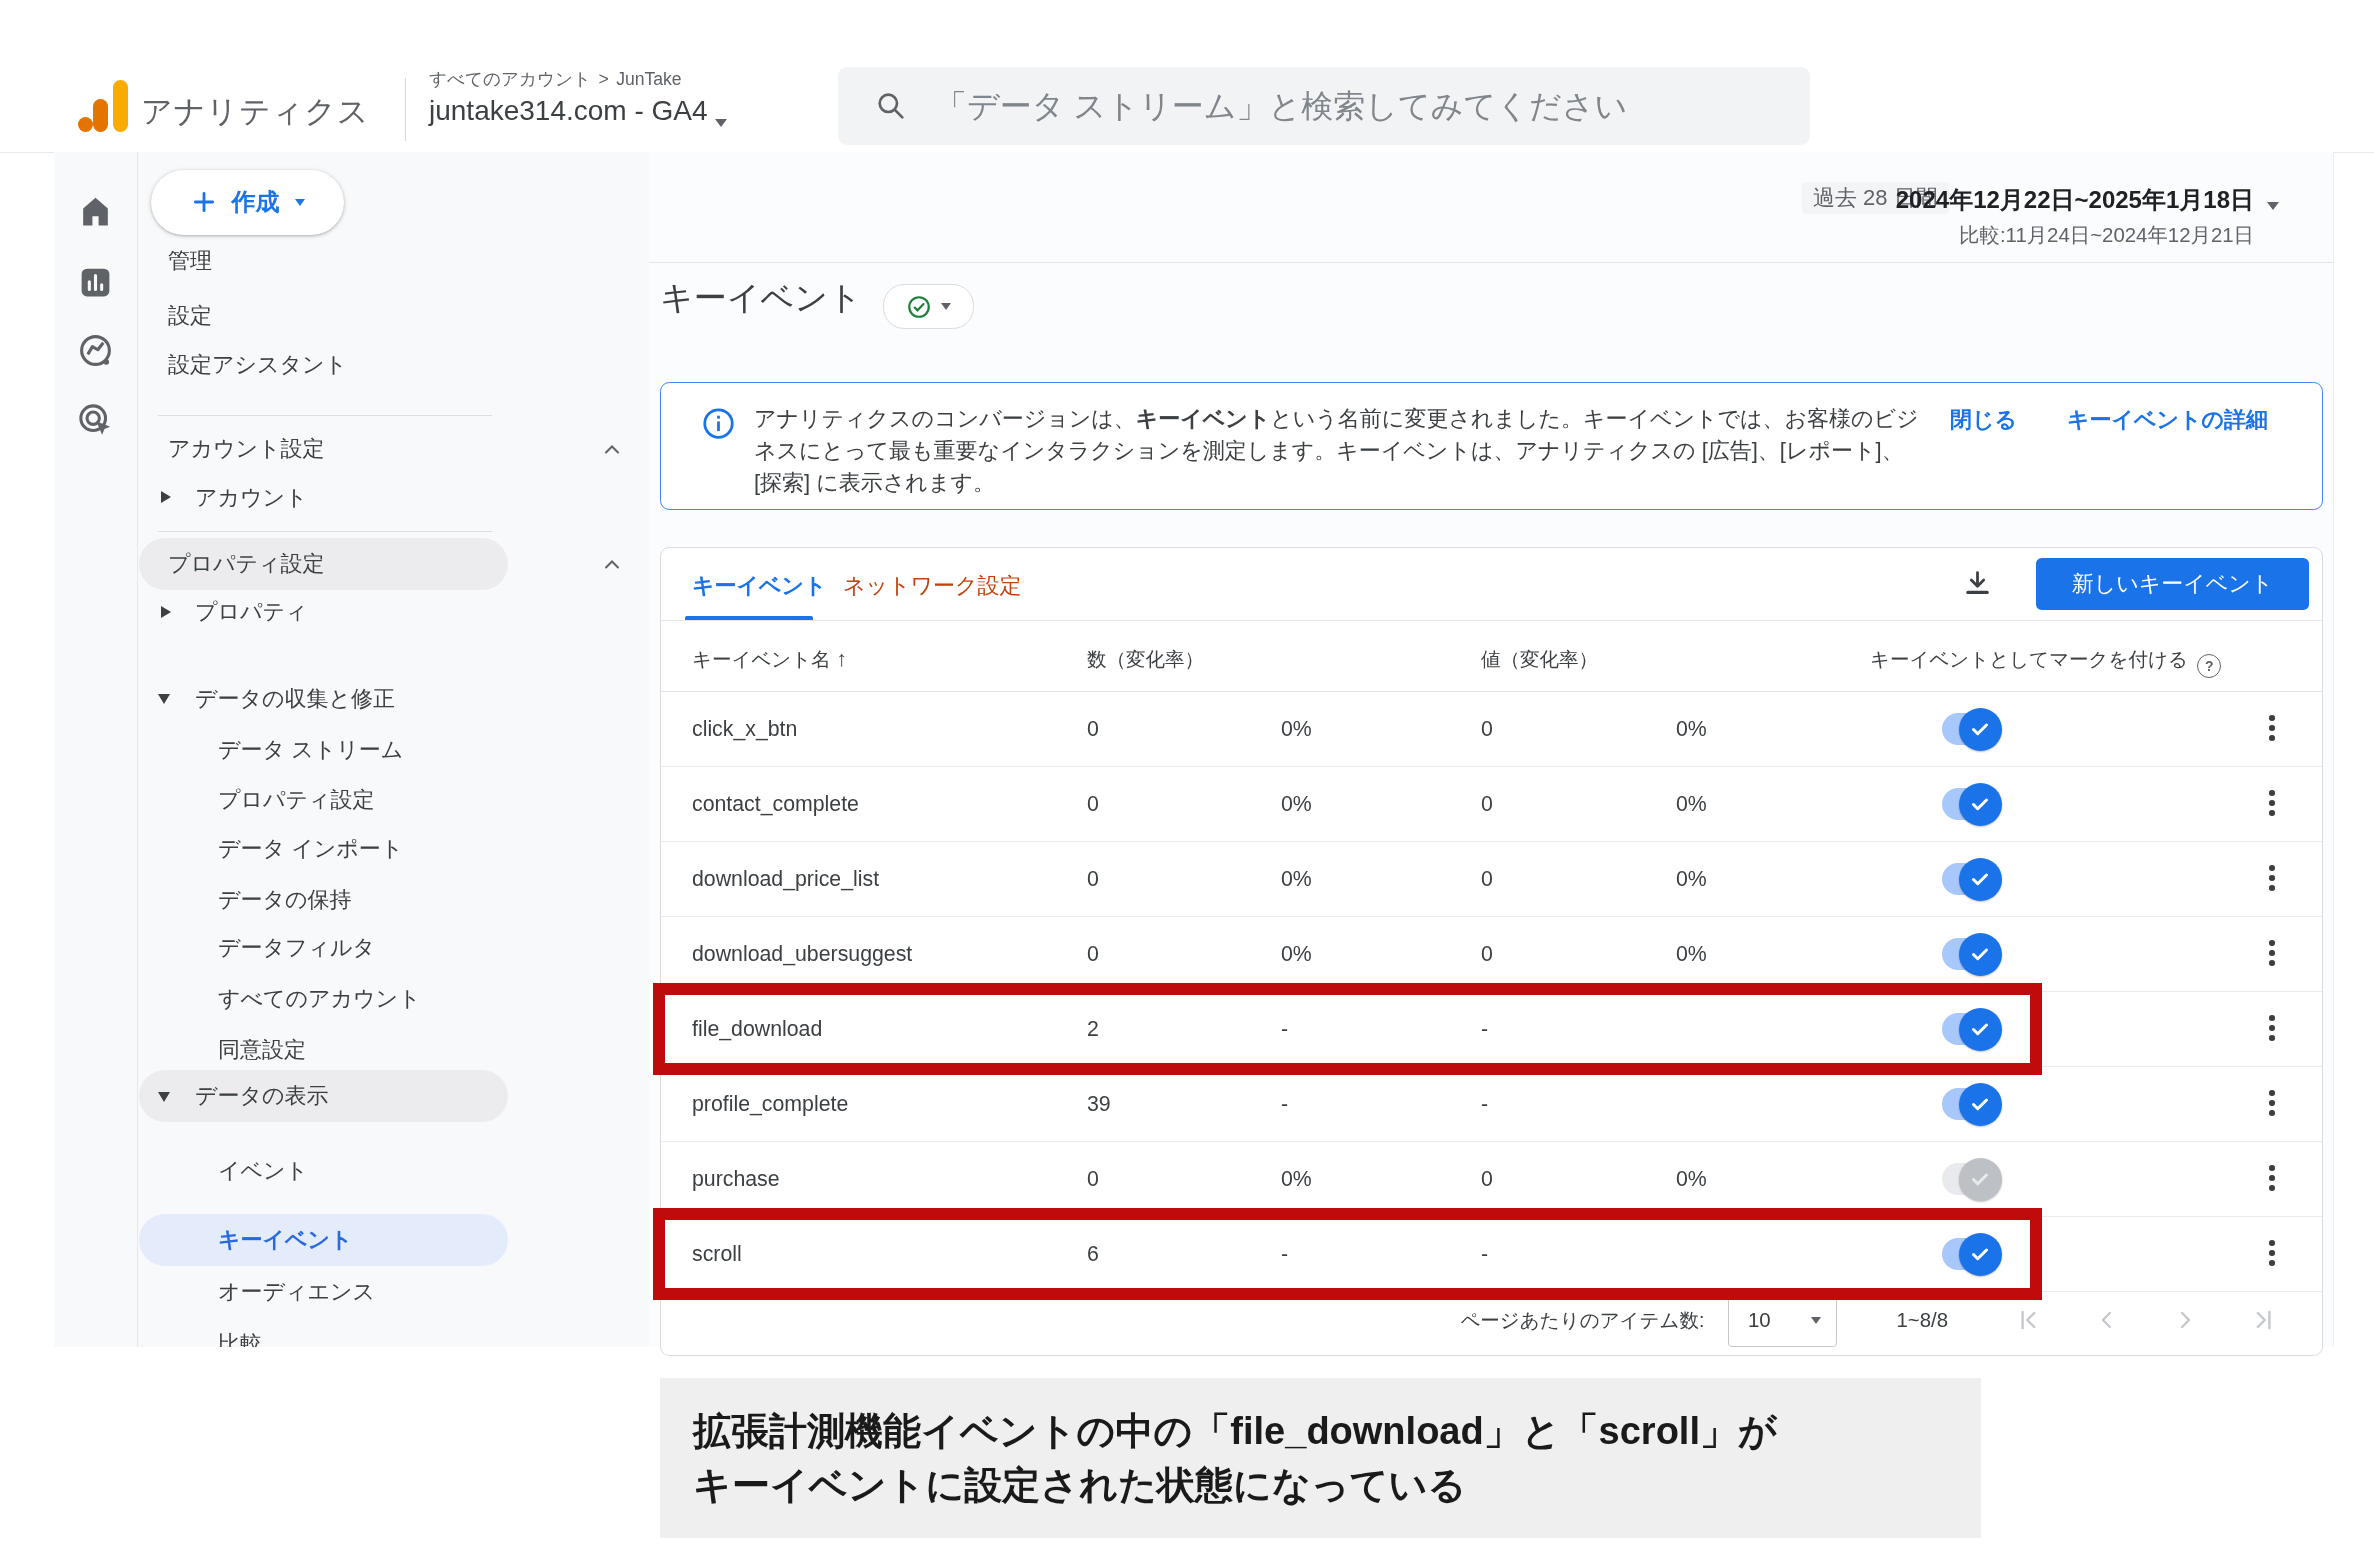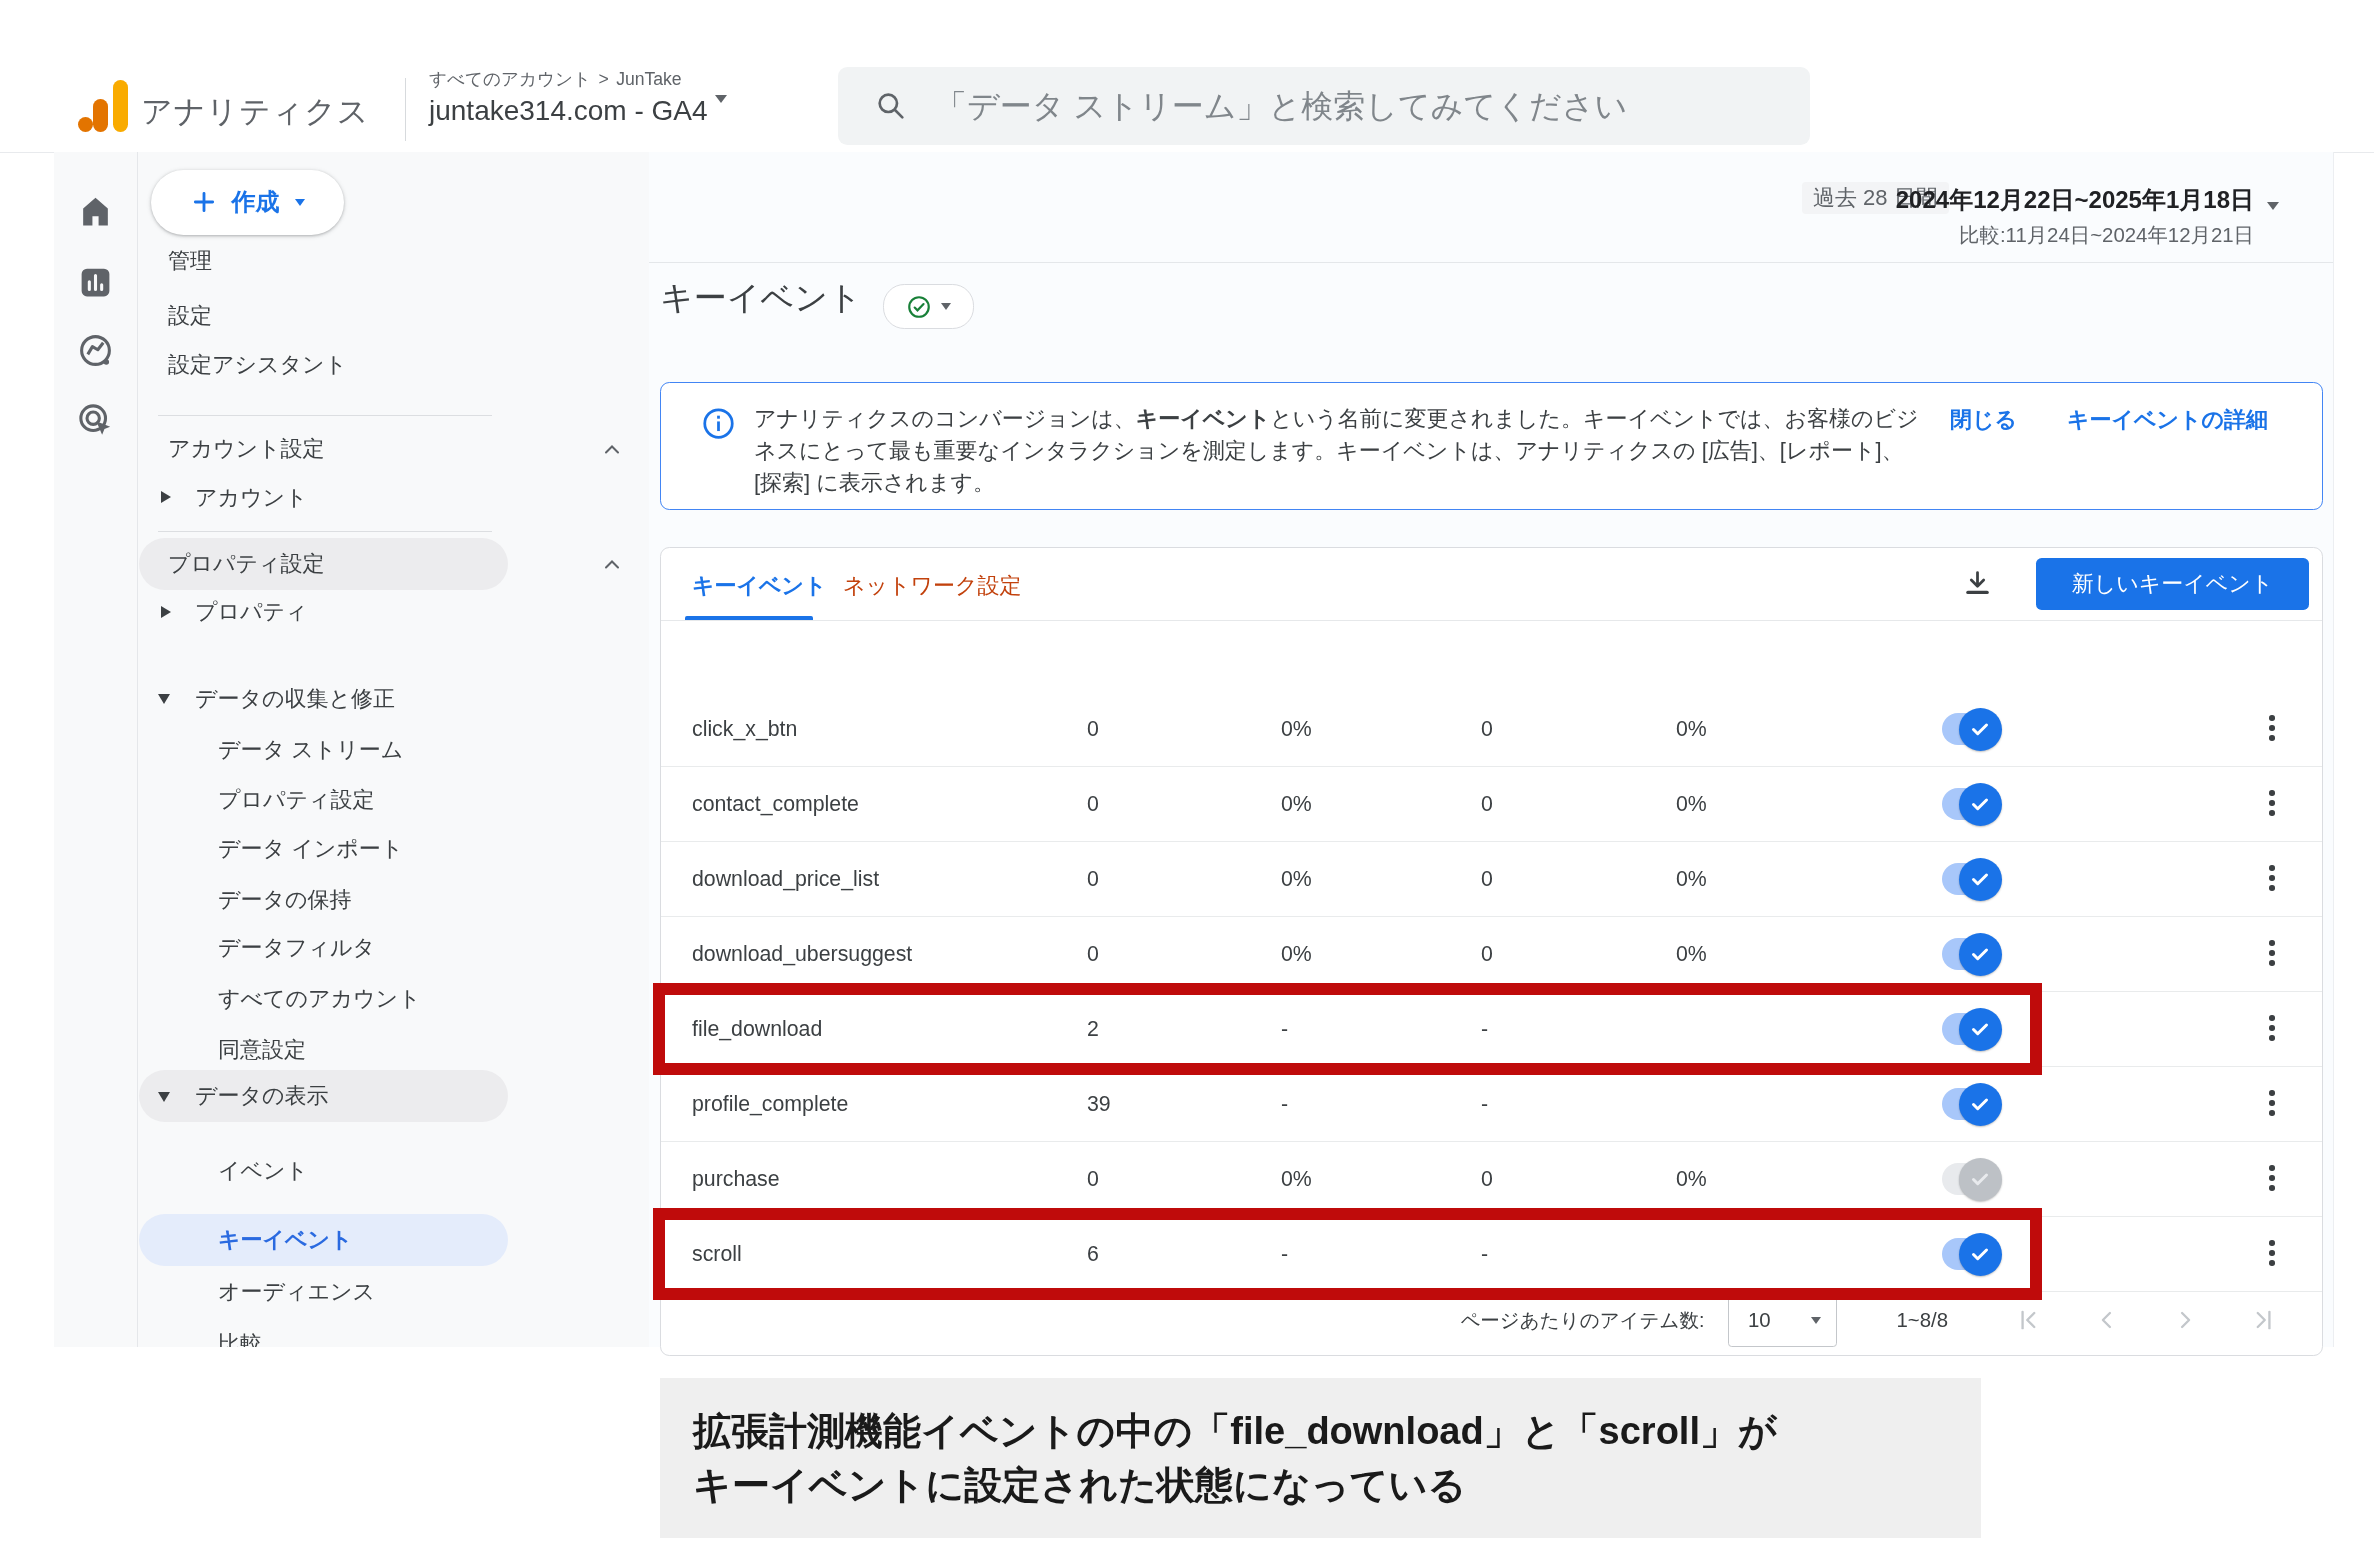--- a/index.html
+++ b/index.html
@@ -10,21 +10,21 @@
   }
   
   .header{position:absolute;left:0;top:0;width:2375px;height:152px;background:#fff;border-bottom:0.9px solid #e8eaed;}
   .ga-logo{position:absolute;left:76px;top:80px;width:54px;height:52px;}
   .ga-bar-tall{position:absolute;right:1.9px;top:0;width:15px;height:52px;border-radius:7.4px;background:#f9ab00;}
   .ga-bar-mid{position:absolute;right:22px;bottom:0;width:15px;height:33px;border-radius:7.4px;background:#e37400;}
   .ga-dot{position:absolute;left:1.9px;bottom:0;width:15px;height:15px;border-radius:50%;background:#e37400;}
   .app-title{position:absolute;left:141px;top:91px;font-size:31px;color:#5f6368;letter-spacing:0.9px;}
   .hdr-divider{position:absolute;left:405px;top:78px;width:0.9px;height:63px;background:#d7dadd;}
   .breadcrumb{position:absolute;left:429px;top:67px;font-size:17.6px;color:#5f6368;display:flex;gap:7.4px;align-items:center;}
-  .property-row{position:absolute;left:429px;top:95px;font-size:28px;color:#3c4043;display:flex;align-items:flex-start;gap:7px;}
+  .property-row{position:absolute;left:429px;top:95px;font-size:28px;color:#3c4043;display:flex;align-items:flex-end;gap:7px;}
   .caret{width:0;height:0;border-left:6.5px solid transparent;border-right:6.5px solid transparent;border-top:8.3px solid currentColor;display:inline-block;}
   .caret.sm{border-left-width:5.6px;border-right-width:5.6px;border-top-width:7.4px;}
   .search-pill{position:absolute;left:838px;top:67px;width:972px;height:78px;background:#f1f3f4;border-radius:9.3px;display:flex;align-items:center;padding:0 0 0 37px;box-sizing:border-box;}
   .search-pill input{border:none;outline:none;background:transparent;font-size:32px;color:#3c4043;margin-left:26px;width:788px;font-family:inherit;}
   .search-pill input::placeholder{color:#80868b;opacity:1;}
   
   .rail{position:absolute;left:54px;top:152px;width:83px;height:1195px;background:#f8f9fa;border-right:0.9px solid #e5e7ea;}
   .rail-icon{position:absolute;left:23px;width:37px;height:37px;cursor:pointer;}
   
   .sidebar{position:absolute;left:138px;top:152px;width:511px;height:1195px;background:#f8f9fa;border-right:0.9px solid #e9ebee;overflow:hidden;}
@@ -226,20 +226,26 @@
     <span class="tab active" style="left:31px">キーイベント</span>
     <span class="tab idle" style="left:182px">ネットワーク設定</span>
     <div class="tab-underline"></div>
     <svg class="dl-icon" viewBox="0 0 24 24">
         <path d="M12 4v9.5M7.5 9.5l4.5 4.5 4.5-4.5" fill="none" stroke="#3c4043" stroke-width="2" stroke-linecap="round" stroke-linejoin="round"></path>
         <path d="M5 18.5h14" stroke="#3c4043" stroke-width="2.4" stroke-linecap="round"></path>
       </svg>
     <div class="new-btn">新しいキーイベント</div>
   </div>
 
+  <div class="thead">
+    <span class="th" style="left:31px"><span>キーイベント名</span> <span style="font-size:21.3px">↑</span></span>
+    <span class="th" style="left:426px">数（変化率）</span>
+    <span class="th" style="left:820px">値（変化率）</span>
+    <span class="th" style="left:1209px"><span>キーイベントとしてマークを付ける</span><span class="help-circle">?</span></span>
+  </div>
 
   <div class="rows" id="rows">
   <div class="trow">
     <span class="cell c-name">click_x_btn</span>
     <span class="cell c-cnt">0</span>
     <span class="cell c-cntp">0%</span>
     <span class="cell c-val">0</span>
     <span class="cell c-valp">0%</span>
     <span class="sw on">
       <span class="knob">

